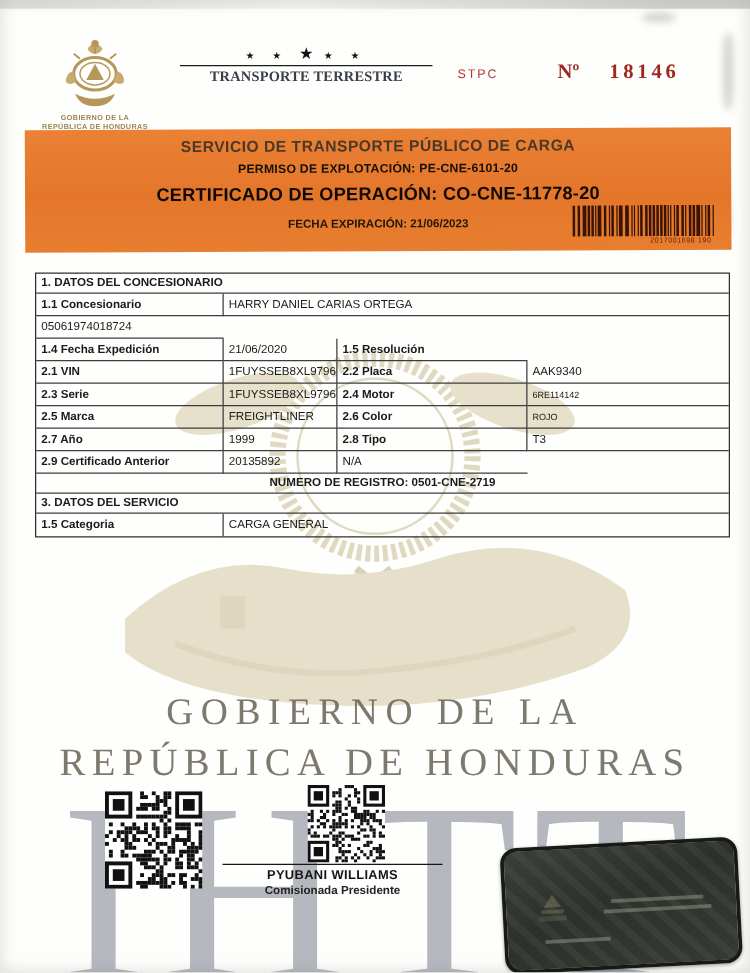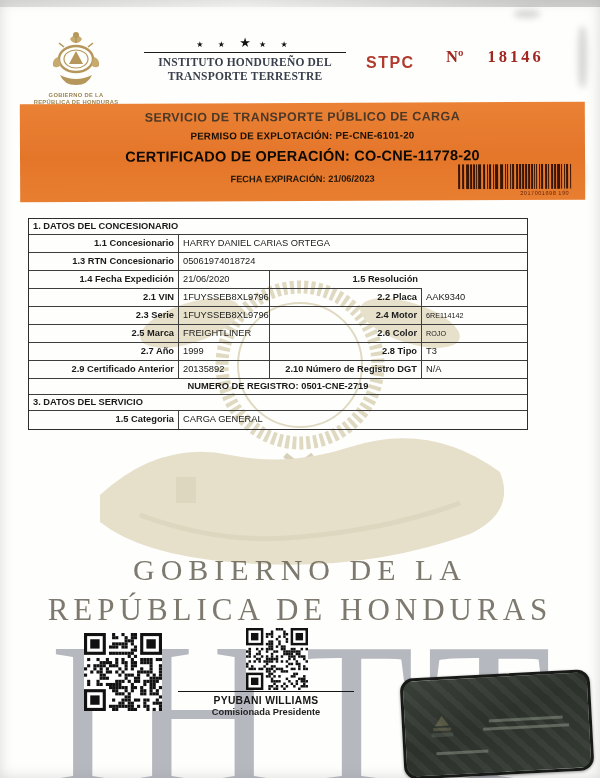--- a/index.html
+++ b/index.html
@@ -13,21 +13,21 @@
   
   .logo{position:absolute;left:42px;top:27px;width:68px;height:64px;}
   .logo-caption{position:absolute;left:12px;top:92px;width:128px;text-align:center;
                 font-size:5.8px;line-height:1.25;color:#9c8455;font-weight:bold;letter-spacing:.3px;}
   .hdr-center{position:absolute;left:138px;top:35px;width:214px;text-align:center;}
   .stars{font-size:8px;color:#111;letter-spacing:6px;}
   .stars .big{font-size:13px;letter-spacing:0;}
   .hdr-rule{border:0;border-top:1.7px solid #1c1c1c;margin:2px 6px 3px 6px;}
   .institute{font-family:"Liberation Serif",serif;font-weight:bold;font-size:11.5px;
              line-height:1.2;color:#39404c;letter-spacing:.2px;}
-  .stpc{position:absolute;left:366px;top:54px;font-size:16px;font-weight:bold;
+  .stpc{position:absolute;left:366px;top:54px;font-size:10px;font-weight:normal;
         color:#b03a2e;letter-spacing:1.5px;}
   .folio{position:absolute;left:446px;top:47px;display:flex;gap:24px;
          font-family:"Liberation Serif",serif;font-weight:bold;font-size:16.5px;color:#a02820;}
   .folio .digits{letter-spacing:3px;}
   
   .banner{position:absolute;left:20px;top:103px;width:565px;height:98px;
           background:linear-gradient(180deg,#ea8134 0%,#e4762a 55%,#e87e30 100%);
           transform:rotate(-.25deg);}
   .banner .l1{position:absolute;top:7px;left:0;width:100%;text-align:center;
               font-size:12.5px;font-weight:bold;color:#4c3826;letter-spacing:.4px;}
@@ -35,33 +35,33 @@
               font-size:9.8px;font-weight:bold;color:#190f06;letter-spacing:.2px;}
   .banner .l3{position:absolute;top:45px;left:0;width:100%;text-align:center;
               font-size:14.5px;font-weight:bold;color:#0e0903;letter-spacing:.2px;}
   .banner .l4{position:absolute;top:71px;left:0;width:100%;text-align:center;
               font-size:9.3px;font-weight:bold;color:#241708;}
   .barcode{position:absolute;right:10px;top:62px;width:118px;height:25px;}
   .barcode-num{position:absolute;right:16px;top:88px;font-size:5.6px;color:#64210a;letter-spacing:.5px;}
   
   .emblem{position:absolute;left:80px;top:265px;width:440px;height:305px;z-index:0;opacity:.5;pointer-events:none;}
   
-  .table{position:absolute;left:28px;top:218px;width:500px;border:1.7px solid #2e2e2e;
+  .table{position:absolute;left:28px;top:218px;width:556px;border:1.7px solid #2e2e2e;
          z-index:2;background:transparent;box-sizing:border-box;}
   .trow{display:grid;}
   .g1{grid-template-columns:1fr;}
   .g2{grid-template-columns:150px 1fr;}
   .g4{grid-template-columns:150px 91px 152px 1fr;}
   .cell{border-right:1px solid #3d3d3d;border-bottom:1px solid #3d3d3d;
         padding:0 4px;height:18px;line-height:17px;overflow:hidden;white-space:nowrap;
         font-size:9.3px;box-sizing:border-box;}
   .trow .cell:last-child{border-right:none;}
   .trow:last-child .cell{border-bottom:none;}
   .sect{font-weight:bold;height:16px;line-height:15px;}
-  .lbl{font-weight:bold;text-align:right;}
+  .lbl{font-weight:bold;}
   .sm{font-size:7.2px;}
   .reg{font-weight:bold;text-align:center;height:16px;line-height:15px;}
   
   .gov1,.gov2{position:absolute;left:0;width:100%;text-align:center;z-index:1;
               font-family:"Liberation Serif",serif;color:rgba(108,103,90,.88);}
   .gov1{top:553px;font-size:30px;letter-spacing:6px;}
   .gov2{top:592px;font-size:31px;letter-spacing:5px;}
   .ihtt{position:absolute;left:20px;top:612px;width:572px;text-align:center;z-index:1;
         font-family:"Liberation Serif",serif;font-size:205px;line-height:1;
         letter-spacing:12px;color:rgba(122,126,140,.55);}
@@ -110,21 +110,20 @@
     <path d="M22 20 l-5 -4 M46 20 l5 -4 M34 16 l0 -5" stroke="#b5975c" stroke-width="1.6"></path>
   </svg>
   <div class="logo-caption">
     <div>GOBIERNO DE LA</div>
     <div>REPÚBLICA DE HONDURAS</div>
   </div>
 
   <div class="hdr-center">
     <div class="stars"><span>★ ★</span> <span class="big">★</span> <span>★ ★</span></div>
     <hr class="hdr-rule">
-    <div class="institute">INSTITUTO HONDUREÑO DEL</div>
     <div class="institute">TRANSPORTE TERRESTRE</div>
   </div>
 
   <div class="stpc">STPC</div>
   <div class="folio">
     <span>Nº</span>
     <span class="digits">18146</span>
   </div>
 
   <div class="banner">
@@ -188,21 +187,20 @@
     <div class="trow g1">
         <div class="cell sect">1. DATOS DEL CONCESIONARIO</div>
       </div>
     <div class="trow g2">
       <div class="cell lbl">1.1 Concesionario</div>
       <div class="cell">HARRY DANIEL CARIAS ORTEGA</div>
     </div>
     <div class="trow g2">
     </div>
     <div class="trow g2">
-      <div class="cell lbl">1.3 RTN Concesionario</div>
       <div class="cell">05061974018724</div>
     </div>
     <div class="trow g4">
       <div class="cell lbl">1.4 Fecha Expedición</div>
       <div class="cell">21/06/2020</div>
       <div class="cell lbl">1.5 Resolución</div>
     </div>
 
     <div class="trow g4">
       <div class="cell lbl">2.1 VIN</div>
@@ -224,21 +222,20 @@
     </div>
     <div class="trow g4">
       <div class="cell lbl">2.7 Año</div>
       <div class="cell">1999</div>
       <div class="cell lbl">2.8 Tipo</div>
       <div class="cell">T3</div>
     </div>
     <div class="trow g4">
       <div class="cell lbl">2.9 Certificado Anterior</div>
       <div class="cell">20135892</div>
-      <div class="cell lbl">2.10 Número de Registro DGT</div>
       <div class="cell">N/A</div>
     </div>
     <div class="trow g1">
         <div class="cell reg">NUMERO DE REGISTRO: 0501-CNE-2719</div>
       </div>
 
     <div class="trow g1">
         <div class="cell sect">3. DATOS DEL SERVICIO</div>
       </div>
     <div class="trow g2">

